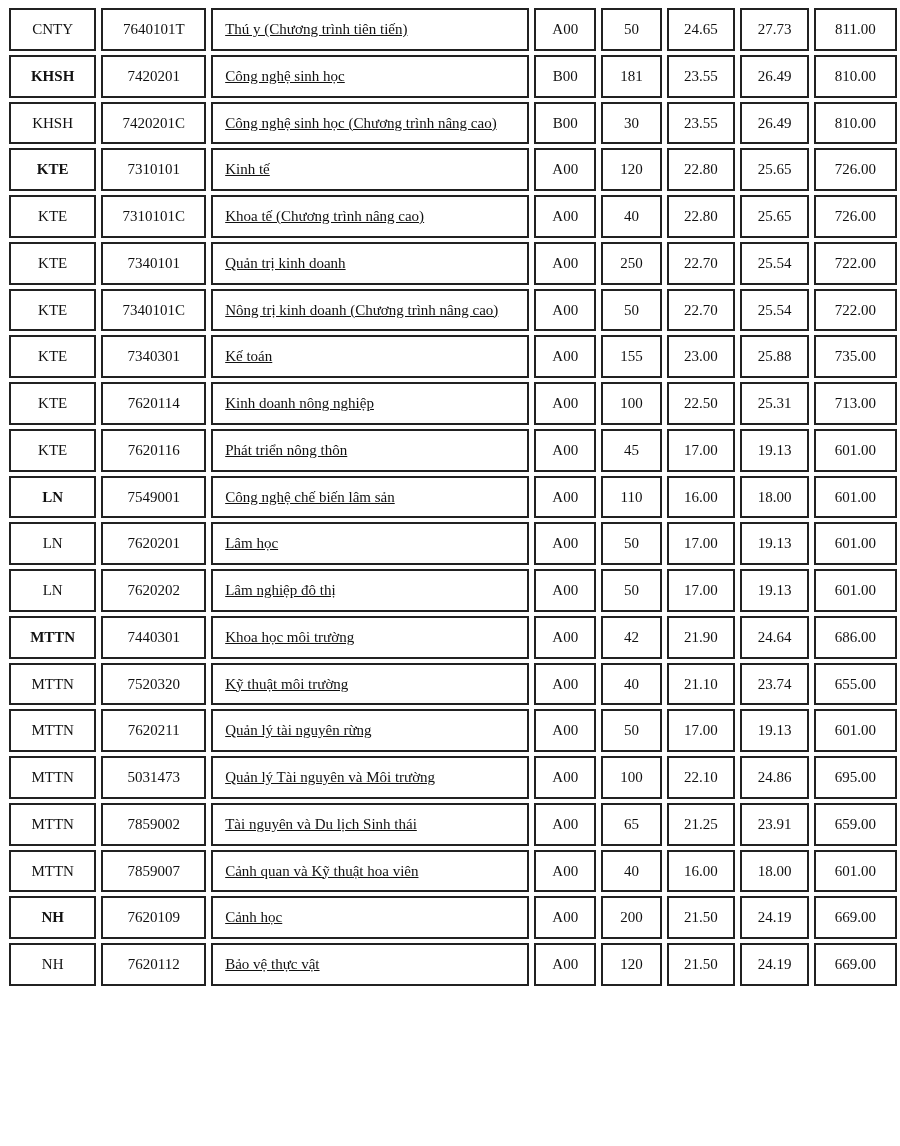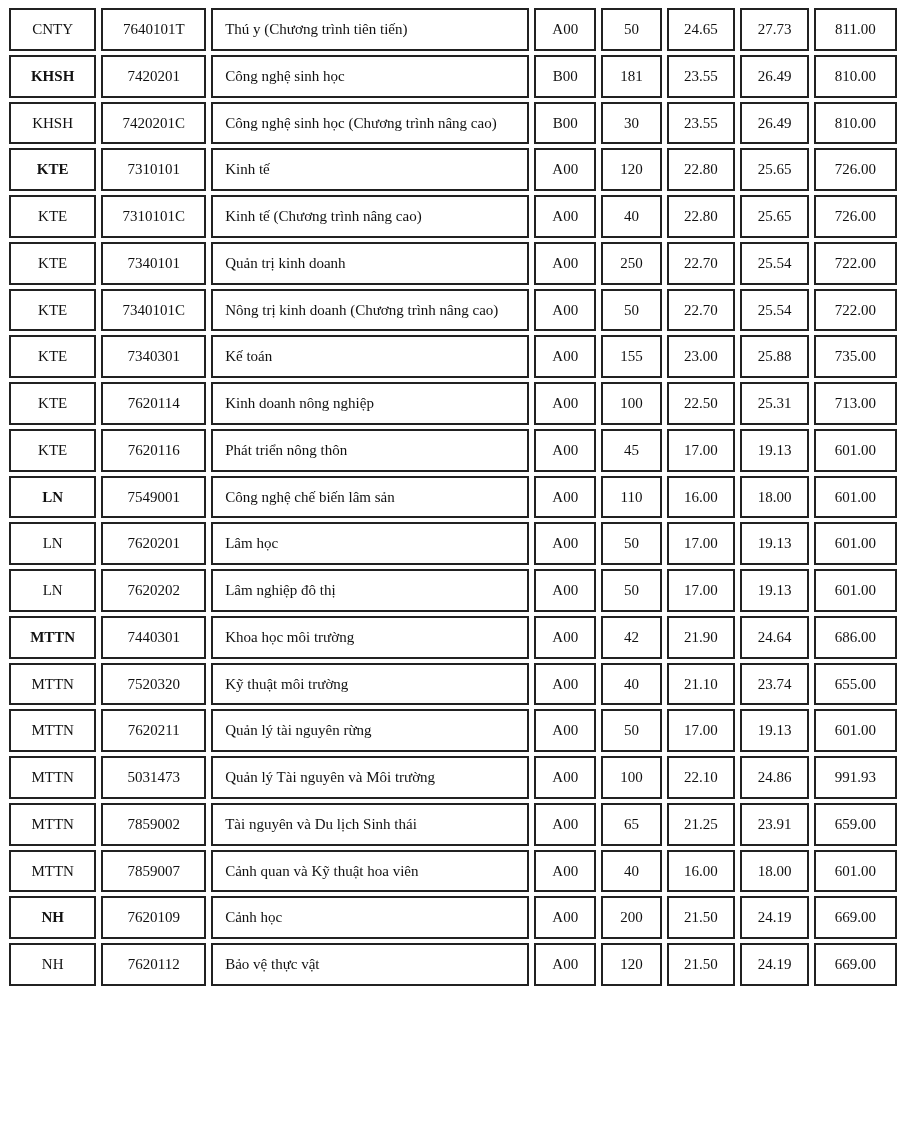--- a/index.html
+++ b/index.html
@@ -26,20 +26,21 @@
     line-height: 1.25;
     padding: 10px 6px;
     text-align: center;
     vertical-align: middle;
     overflow: hidden;
   }
   table.score-table td.name-cell {
     text-align: left;
     padding-left: 12px;
     padding-right: 10px;
+    text-decoration: underline;
   }
   table.score-table td.bold {
     font-weight: bold;
   }
   col.c-dept   { width: 84px; }
   col.c-code   { width: 101px; }
   col.c-name   { width: 306px; }
   col.c-block  { width: 60px; }
   col.c-quota  { width: 58px; }
   col.c-score1 { width: 66px; }
@@ -97,21 +98,21 @@
     <td class="name-cell">Kinh tế</td>
     <td>A00</td>
     <td>120</td>
     <td>22.80</td>
     <td>25.65</td>
     <td>726.00</td>
   </tr>
       <tr>
     <td>KTE</td>
     <td>7310101C</td>
-    <td class="name-cell">Kinh tế (Chương trình nâng cao)</td>
+    <td class="name-cell">Khoa tế (Chương trình nâng cao)</td>
     <td>A00</td>
     <td>40</td>
     <td>22.80</td>
     <td>25.65</td>
     <td>726.00</td>
   </tr>
       <tr>
     <td>KTE</td>
     <td>7340101</td>
     <td class="name-cell">Quản trị kinh doanh</td>
@@ -222,21 +223,21 @@
     <td>601.00</td>
   </tr>
       <tr>
     <td>MTTN</td>
     <td>5031473</td>
     <td class="name-cell">Quản lý Tài nguyên và Môi trường</td>
     <td>A00</td>
     <td>100</td>
     <td>22.10</td>
     <td>24.86</td>
-    <td>991.93</td>
+    <td>695.00</td>
   </tr>
       <tr>
     <td>MTTN</td>
     <td>7859002</td>
     <td class="name-cell">Tài nguyên và Du lịch Sinh thái</td>
     <td>A00</td>
     <td>65</td>
     <td>21.25</td>
     <td>23.91</td>
     <td>659.00</td>

